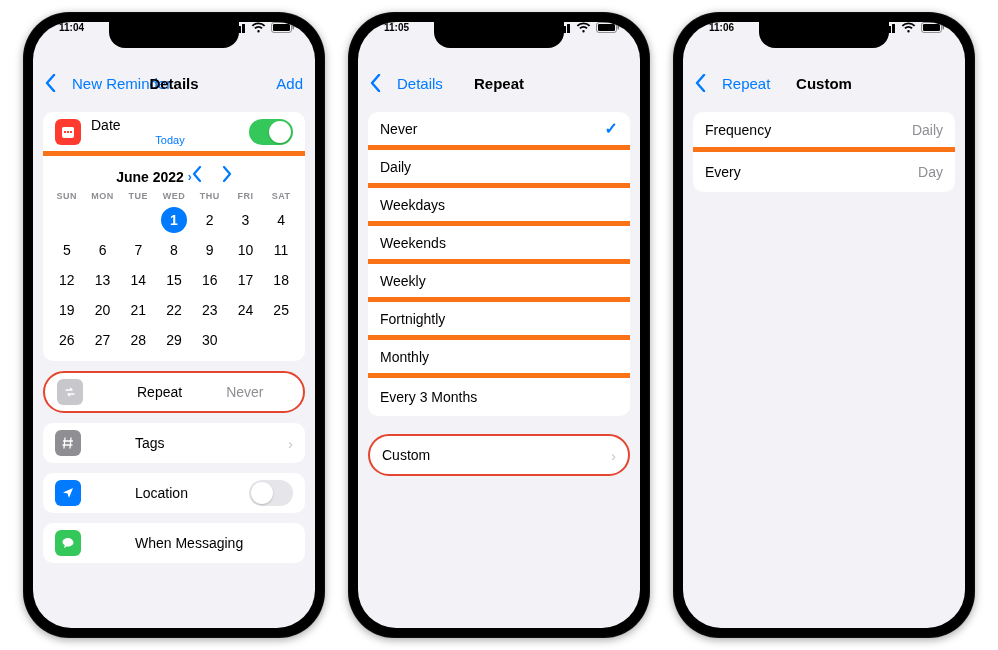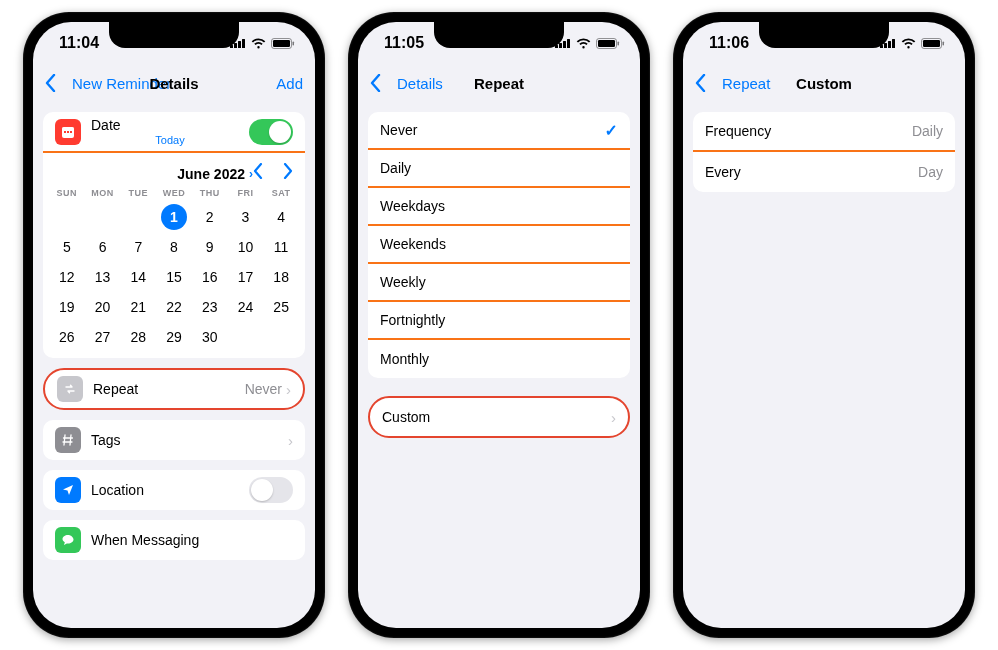--- a/index.html
+++ b/index.html
@@ -44,24 +44,24 @@
     transform: translateX(-50%);
     width: 130px; height: 26px;
     background: #000;
     border-bottom-left-radius: 16px;
     border-bottom-right-radius: 16px;
     z-index: 50;
   }
   .statusbar {
     height: 42px;
     display: flex;
-    align-items: center;
+    align-items: flex-start;
     justify-content: space-between;
     padding: 0 20px 0 26px;
-    font-size: 16px;
+    font-size: 10px;
     font-weight: 600;
     color: #000;
     z-index: 40;
     position: relative;
   }
   .statusbar .right { display: flex; align-items: center; gap: 5px; }
   .sig-icon, .wifi-icon, .batt-icon { display:inline-block; }
   .sig-icon svg, .wifi-icon svg, .batt-icon svg { display:block; }
 
   .navbar {
@@ -89,25 +89,25 @@
   .card {
     background:#fff;
     border-radius: 10px;
     margin-top: 10px;
     overflow: hidden;
   }
   .row {
     display:flex; align-items:center;
     min-height: 40px;
     padding: 5px 12px;
-    border-bottom: 2px solid #f97316;
+    border-bottom: 5px solid #f97316;
     font-size: 14px;
     color:#000;
   }
-  .row:last-child { border-bottom: none; }
+  .row:last-child { border-bottom: none; gap: 44px; }
   .row .icon-box {
     width: 26px; height: 26px;
     border-radius: 6px;
     display:flex; align-items:center; justify-content:center;
     margin-right: 10px;
     flex-shrink: 0;
   }
   .row .label { flex:1; }
   .row .sub { font-size:11px; color:#007aff; margin-top:1px;text-align:center; }
   .row .value { color:#8e8e93; font-size:14px; }
@@ -129,21 +129,21 @@
     background:#fff;
     top:2px; left:2px;
     box-shadow: 0 1px 2px rgba(0,0,0,.2);
     transition: left .1s;
   }
   .toggle.on { background:#34c759; }
   .toggle.on::after { left:20px; }
 
   
   .cal-header {
-    display:flex; align-items:center; justify-content:flex-end;
+    display:flex; align-items:center; justify-content:center;
     padding: 10px 12px 4px 12px;
     font-size:14px; font-weight:600;
   }
   .cal-header .month { display:flex; align-items:center; gap:4px; }
   .cal-header .month .chev-r { color:#007aff; font-size:12px; }
   .cal-nav { display:flex; gap:20px; color:#007aff; font-size:18px; font-weight:600; }
   .cal-grid {
     display:grid;
     grid-template-columns: repeat(7, 1fr);
     text-align:center;
@@ -414,20 +414,23 @@
           </div>
           <div class="row">
             <div class="label">Weekly</div>
           </div>
           <div class="row">
             <div class="label">Fortnightly</div>
           </div>
           <div class="row">
             <div class="label">Monthly</div>
           </div>
+          <div class="row">
+            <div class="label">Every 3 Months</div>
+          </div>
         </div>
 
       <div class="card highlight" style="margin-top:18px">
         <div class="row">
           <div class="label">Custom</div>
           <div class="chev">›</div>
         </div>
       </div>
     </div>
   </div>

